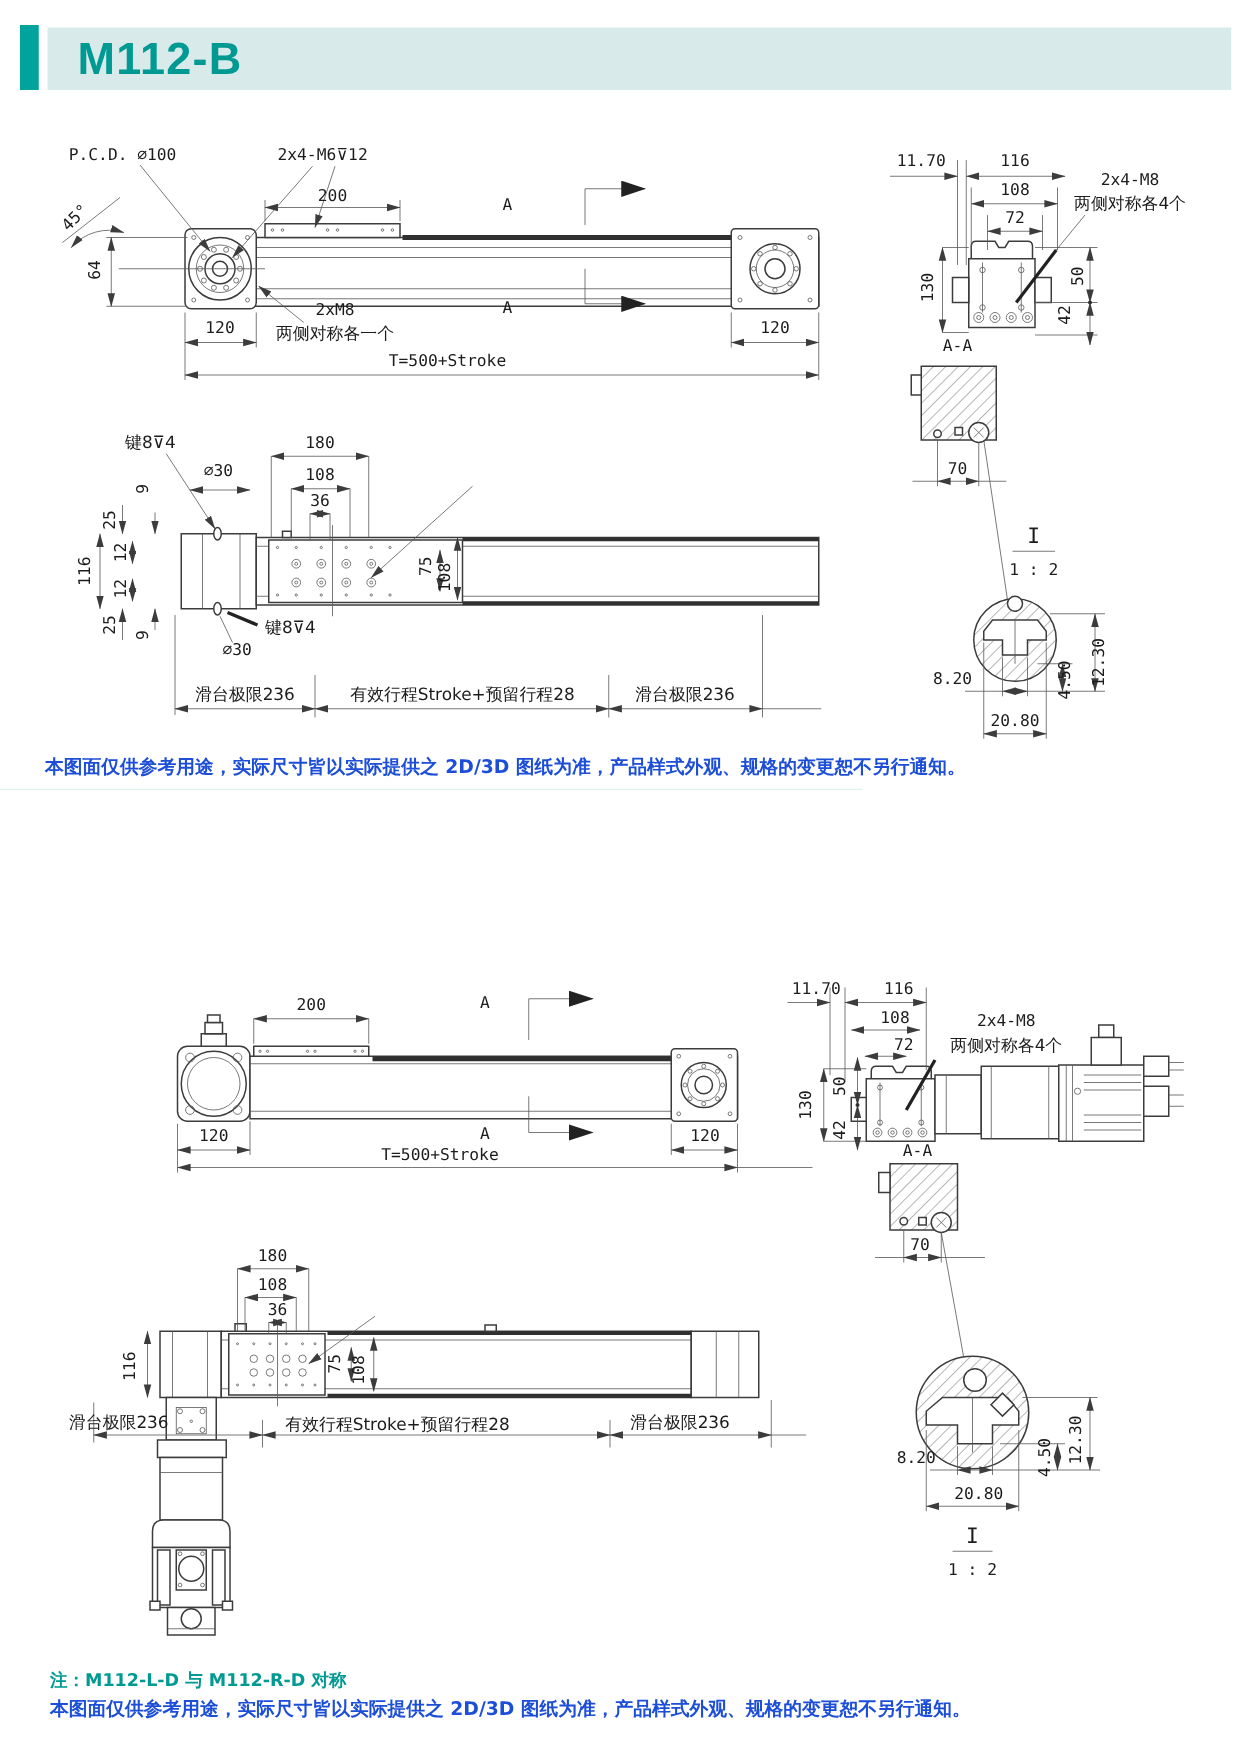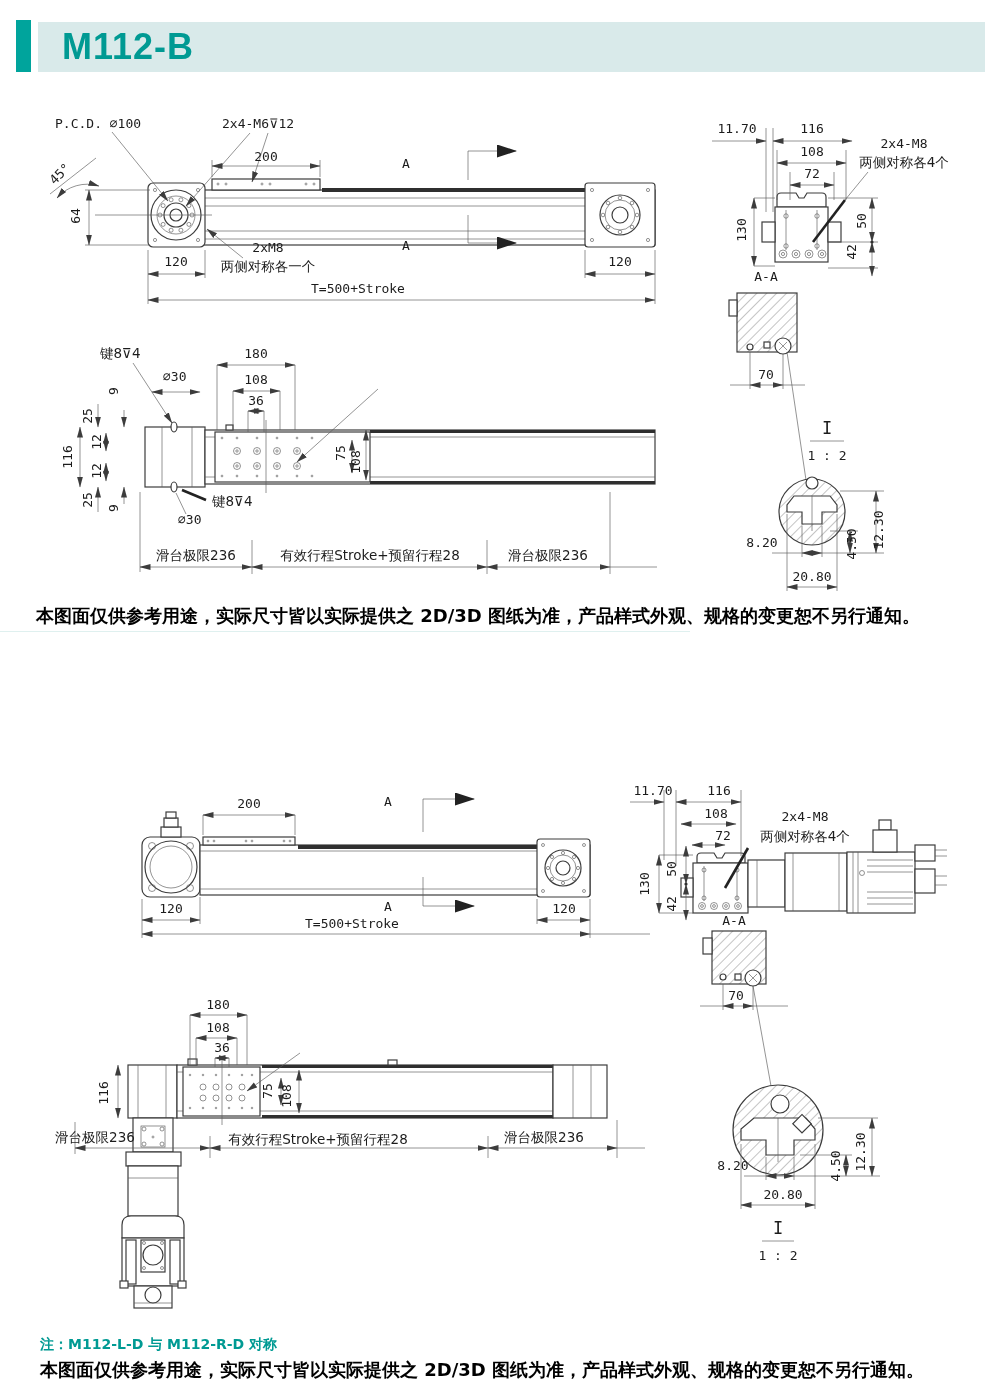--- a/index.html
+++ b/index.html
@@ -3,21 +3,21 @@
 <meta charset="utf-8">
 <style>
   html,body{margin:0;padding:0;background:#fff;}
   .page{position:relative;width:1000px;height:1392px;background:#fff;overflow:hidden;
         font-family:"Liberation Sans", sans-serif;}
   .hdr{position:absolute;left:0;width:952px;height:52px;}
   .bullet{position:absolute;left:16px;top:0;width:15px;height:52px;background:#00a49c;}
   .banner{position:absolute;left:38px;top:2px;width:947px;height:50px;background:#d9eaea;}
   .title{position:absolute;left:24px;top:4px;font-size:36px;font-weight:bold;color:#009a93;
          font-family:"Liberation Sans", sans-serif;letter-spacing:1px;}
-  .tealnote{position:absolute;color:#000000;font-size:18px;font-weight:600;
+  .tealnote{position:absolute;color:#1d4ed8;font-size:15px;font-weight:600;
             font-family:"DejaVu Sans", sans-serif;white-space:nowrap;}
   .tealnote.bold{font-weight:bold;font-size:14px;color:#009a93;}
   .divider{position:absolute;left:0;top:631px;width:690px;height:1px;background:#dff0ef;}
   svg{position:absolute;left:0;top:0;}
   .fw{fill:#ffffff;stroke:#3c3c3c;stroke-width:1.2;}
   .fh{fill:url(#h1);stroke:#3c3c3c;stroke-width:1.2;}
   .lt{stroke:#5a5a5a;stroke-width:0.65;fill:none;}
   .ltc{fill:none;stroke:#5a5a5a;stroke-width:0.65;}
   .dk{fill:#2f2f2f;stroke:none;}
   .thk{stroke:#222;stroke-width:2.6;fill:none;}

